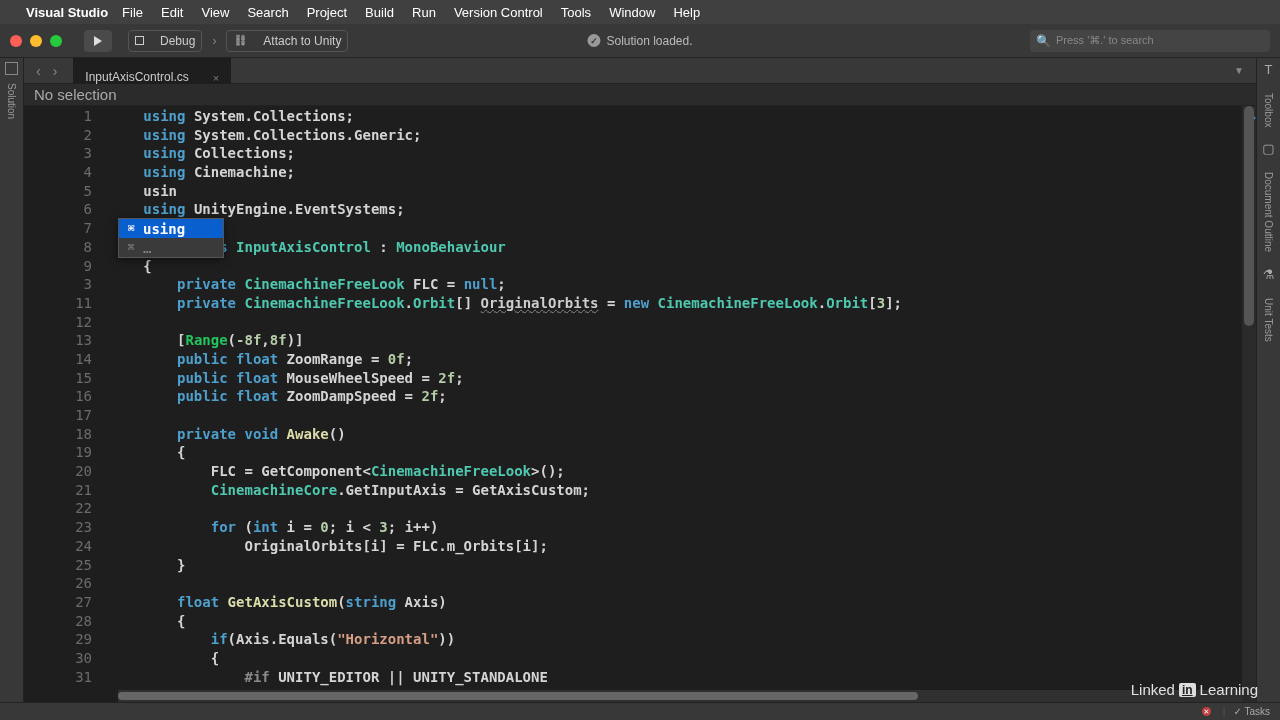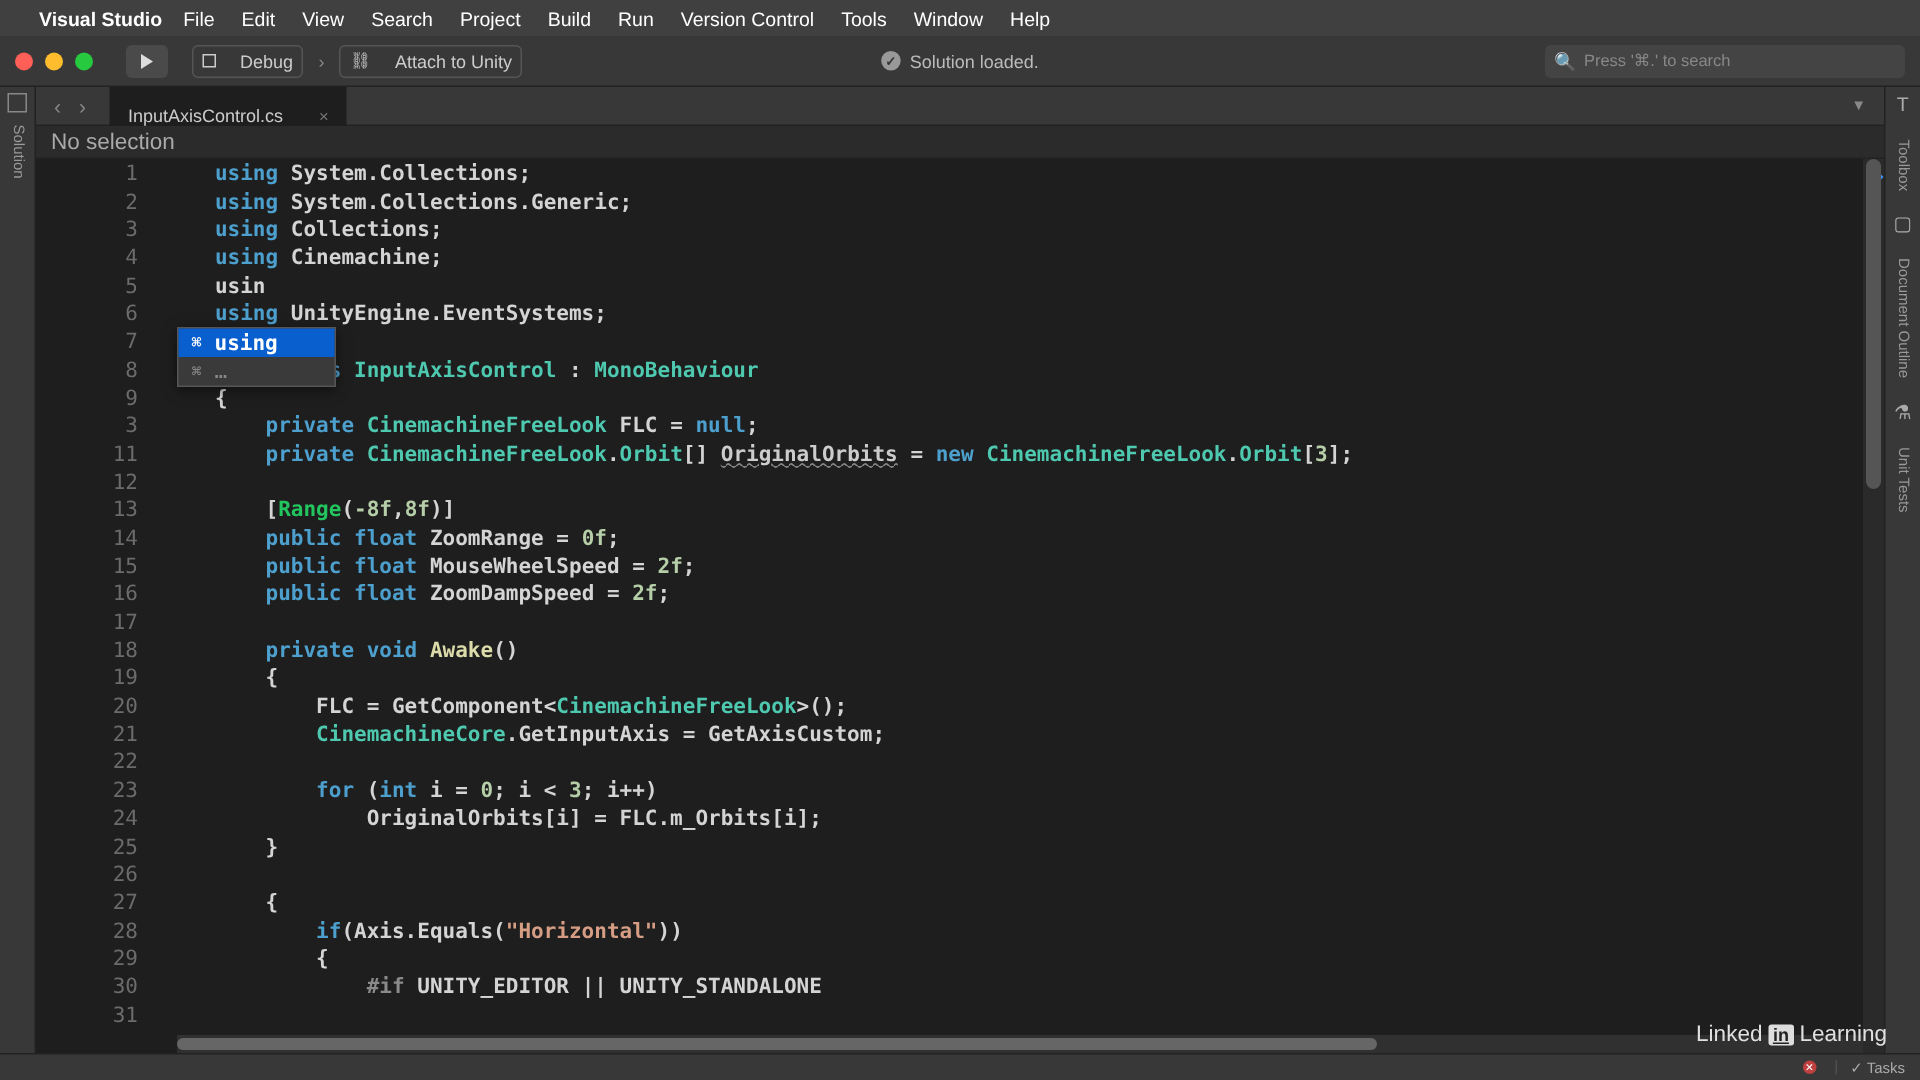--- a/index.html
+++ b/index.html
@@ -268,20 +268,21 @@
           <div class="ln"><span>   </span><span class="plain"></span></div>
           <div class="ln"><span>   </span><span class="plain">    </span><span class="kw">private </span><span class="kw">void </span><span class="fn">Awake</span><span class="plain">()</span></div>
           <div class="ln"><span>   </span><span class="plain">    {</span></div>
           <div class="ln"><span>   </span><span class="plain">        FLC = GetComponent&lt;</span><span class="type">CinemachineFreeLook</span><span class="plain">&gt;();</span></div>
           <div class="ln"><span>   </span><span class="plain">        </span><span class="type">CinemachineCore</span><span class="plain">.GetInputAxis = GetAxisCustom;</span></div>
           <div class="ln"><span>   </span><span class="plain"></span></div>
           <div class="ln"><span>   </span><span class="plain">        </span><span class="kw">for </span><span class="plain">(</span><span class="kw">int</span><span class="plain"> i = </span><span class="num">0</span><span class="plain">; i &lt; </span><span class="num">3</span><span class="plain">; i++)</span></div>
           <div class="ln"><span>   </span><span class="plain">            OriginalOrbits[i] = FLC.m_Orbits[i];</span></div>
           <div class="ln"><span>   </span><span class="plain">    }</span></div>
           <div class="ln"><span>   </span><span class="plain"></span></div>
+          <div class="ln"><span>   </span><span class="plain">    </span><span class="kw">float </span><span class="fn">GetAxisCustom</span><span class="plain">(</span><span class="kw">string</span><span class="plain"> Axis)</span></div>
           <div class="ln"><span>   </span><span class="plain">    {</span></div>
           <div class="ln"><span>   </span><span class="plain">        </span><span class="kw">if</span><span class="plain">(Axis.Equals(</span><span class="str">"Horizontal"</span><span class="plain">))</span></div>
           <div class="ln"><span>   </span><span class="plain">        {</span></div>
           <div class="ln"><span>   </span><span class="plain">            </span><span class="preproc">#if</span><span class="plain"> UNITY_EDITOR || UNITY_STANDALONE</span></div>
         </div>
       <div class="scrollbar">
         <div class="scroll-marker"></div>
         <div class="scroll-thumb"></div>
       </div>
       <div class="hscroll">

